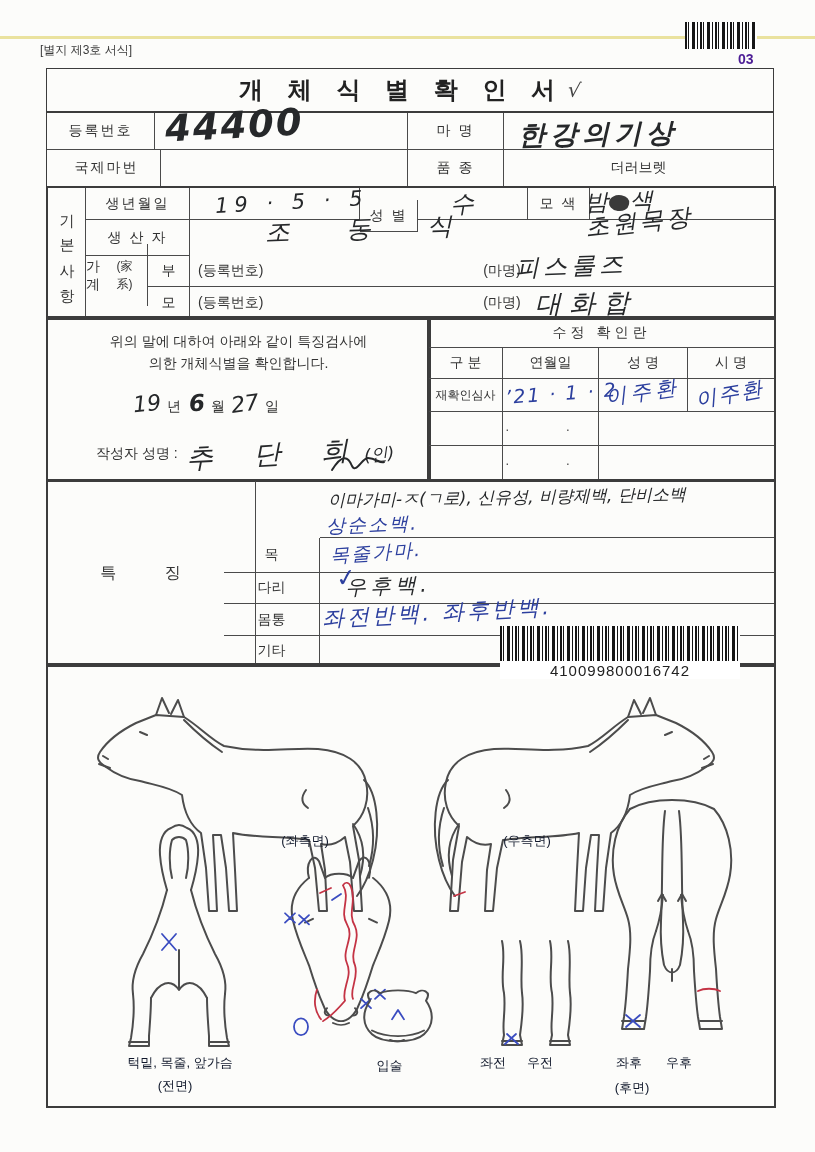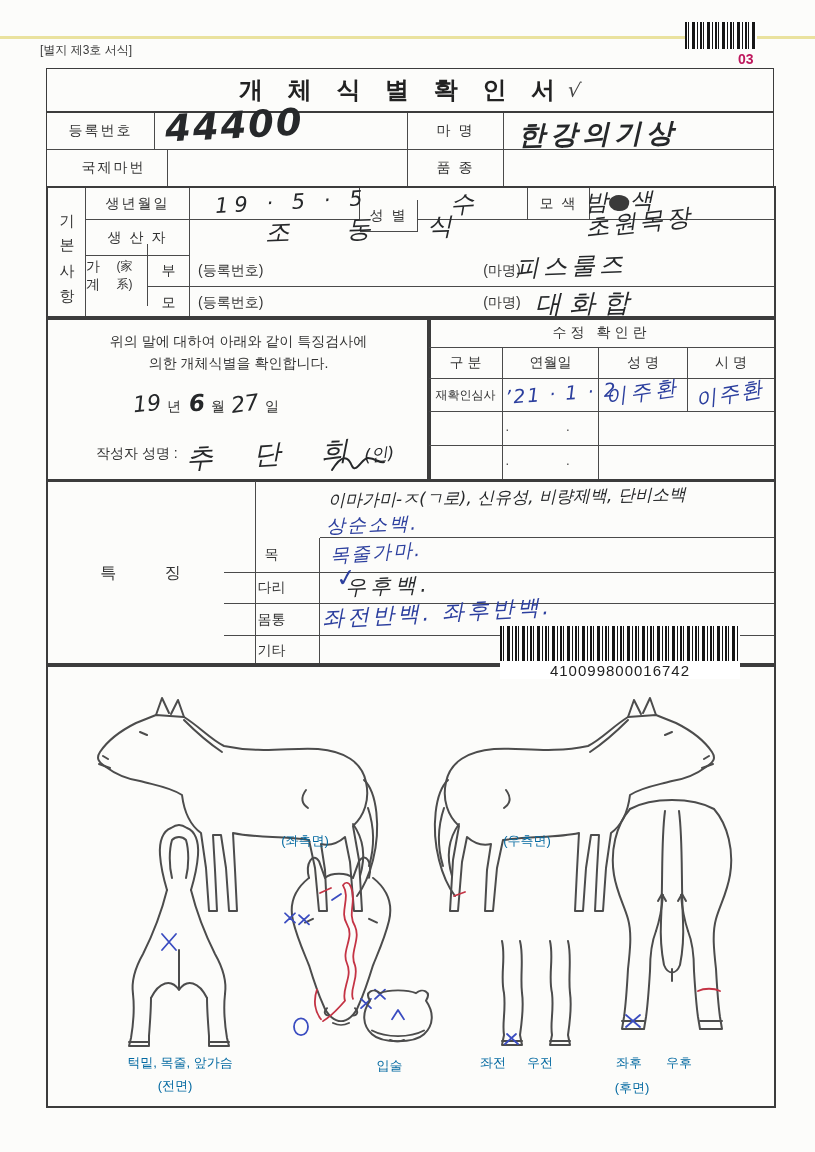--- a/index.html
+++ b/index.html
@@ -17,51 +17,52 @@
   .hblue{color:#2c3f9e;}
   .small{font-size:12px;}
   .yellow-line{position:absolute;left:0;top:36px;width:815px;height:3px;background:#e6dd8d;opacity:.85;}
   .bars{background:repeating-linear-gradient(90deg,#161616 0 2px,#fff 2px 3px,#161616 3px 4px,#fff 4px 7px,#161616 7px 10px,#fff 10px 12px,#161616 12px 13px,#fff 13px 15px);}
   .vert{writing-mode:vertical-rl;text-orientation:upright;letter-spacing:10px;font-size:15px;color:#333;}
   .dotted{color:#555;font-size:14px;letter-spacing:26px;}
   svg{position:absolute;overflow:visible;}
   .fig path,.fig ellipse{fill:none;stroke:#4c4c4c;stroke-width:2;stroke-linecap:round;stroke-linejoin:round;}
   .fig .red{stroke:#c43344;stroke-width:1.8;}
   .fig .blue{stroke:#3a4cc0;stroke-width:1.8;}
-  .caption{position:absolute;font-size:13px;color:#0369a1;text-align:center;}
+  .caption{position:absolute;font-size:13px;color:#0f172a;text-align:center;}
   .scribble{display:inline-block;width:20px;height:16px;background:#3a3a3a;border-radius:60% 45% 55% 50%;
             transform:rotate(12deg);vertical-align:middle;margin:0 1px;}
 </style>
 </head>
 <body>
 
 <div id="page">
 
   <div class="yellow-line"></div>
 
   <div class="abs small" style="left:40px;top:42px;color:#3a3a3a;">[별지 제3호 서식]</div>
 
   <div class="abs bars" style="left:685px;top:22px;width:72px;height:27px;"></div>
-  <div class="abs" style="left:738px;top:51px;font-size:14px;font-weight:bold;color:#be185d;">03</div>
+  <div class="abs" style="left:738px;top:51px;font-size:14px;font-weight:bold;color:#4c1d95;">03</div>
 
   <div class="box" style="left:46px;top:68px;width:726px;height:42px;border-width:1.5px;">
     <div style="width:100%;height:100%;display:flex;align-items:center;justify-content:center;">
       <span style="font-size:24px;font-weight:bold;letter-spacing:9px;color:#222;">개 체 식 별 확 인 서</span>
       <span class="hand" style="font-size:20px;color:#444;margin-left:4px;transform:rotate(8deg);">√</span>
     </div>
   </div>
 
   <div class="box" style="left:46px;top:112px;width:726px;height:74px;border-width:1.5px;">
     <div class="cell lbl br bb" style="left:0;top:0;width:108px;height:37px;">등록번호</div>
     <div class="cell br bb" style="left:108px;top:0;width:253px;height:37px;"></div>
     <div class="cell lbl br bb" style="left:361px;top:0;width:96px;height:37px;">마    명</div>
     <div class="cell bb" style="left:457px;top:0;width:269px;height:37px;"></div>
-    <div class="cell lbl br" style="left:13px;top:37px;width:108px;height:36px;">국제마번</div>
+    <div class="cell lbl br" style="left:6px;top:37px;width:108px;height:36px;">국제마번</div>
     <div class="cell br" style="left:108px;top:37px;width:253px;height:36px;"></div>
     <div class="cell lbl br" style="left:361px;top:37px;width:96px;height:36px;">품    종</div>
+    <div class="cell" style="left:457px;top:37px;width:269px;height:36px;">더러브렛</div>
   </div>
   <div class="abs hand" style="left:165px;top:104px;font-size:37px;font-weight:bold;letter-spacing:2px;transform:rotate(-3deg);">44400</div>
   <div class="abs hand" style="left:518px;top:116px;font-size:27px;font-weight:bold;letter-spacing:5px;transform:rotate(-1deg);">한강의기상</div>
 
   <div class="box" style="left:46px;top:186px;width:726px;height:130px;border-width:2px;">
     <div class="cell br" style="left:0;top:0;width:38px;height:130px;">
       <div class="vert">기본사항</div>
     </div>
 
     <div class="cell lbl br bb" style="left:38px;top:0;width:104px;height:32px;">생년월일</div>

